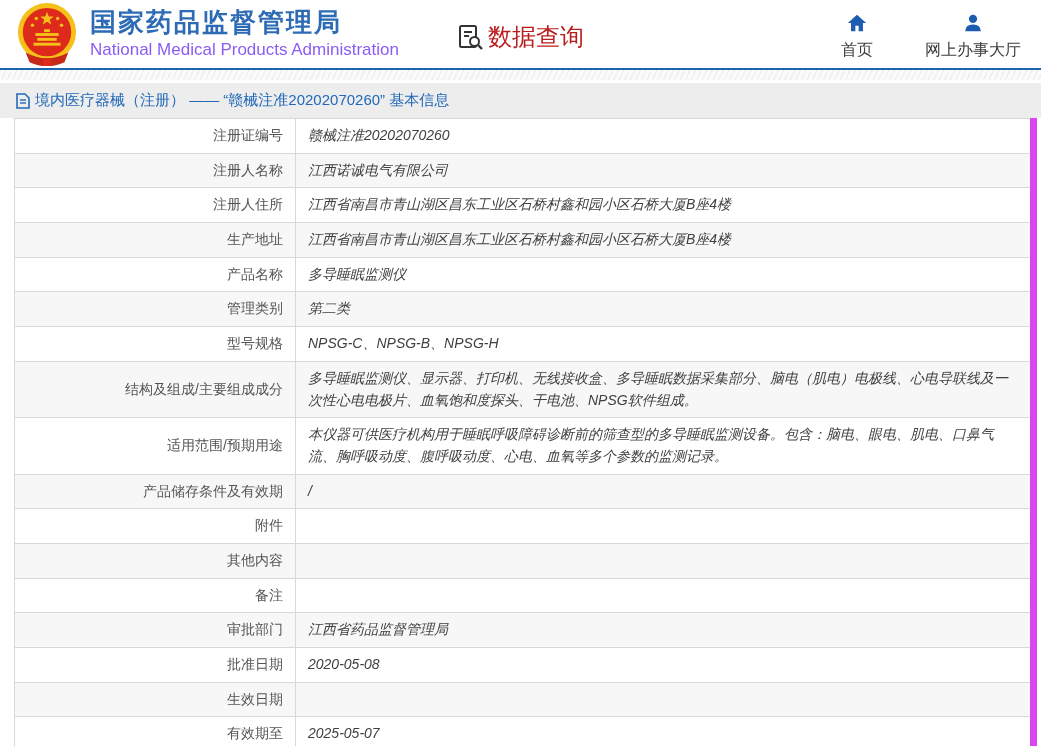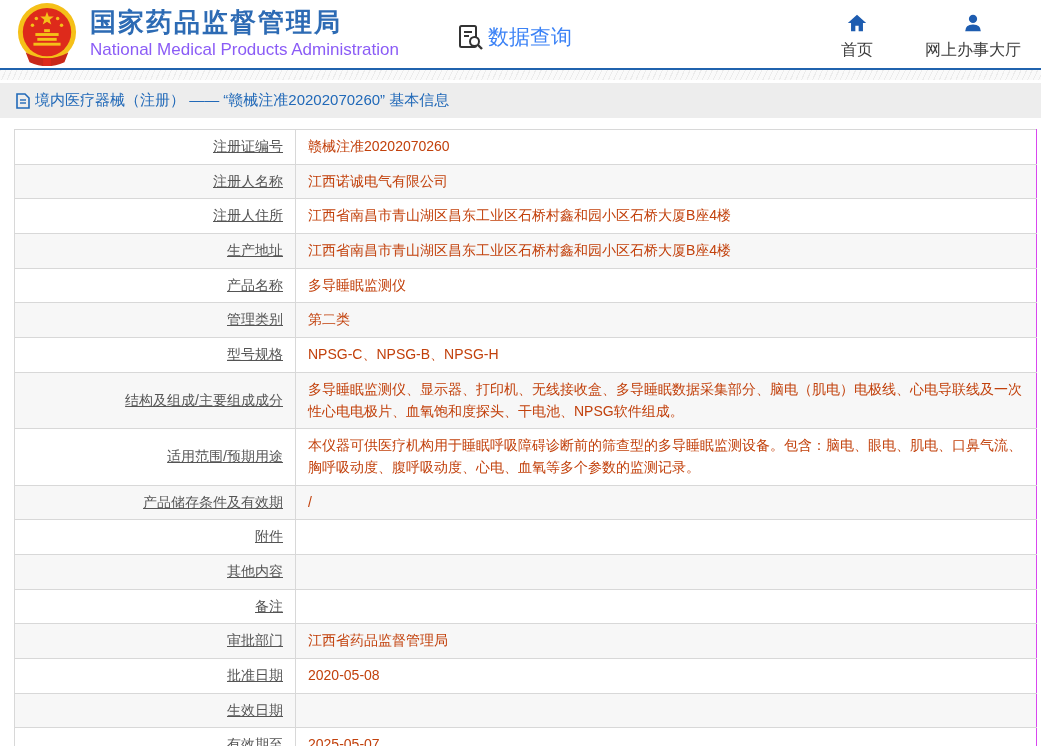--- a/index.html
+++ b/index.html
@@ -25,21 +25,21 @@
   .brand { margin-left:12px; }
   .brand-cn {
     font-size:26px; font-weight:bold; color:#2d6bb4;
     letter-spacing:2px; line-height:1.15;
   }
   .brand-en { font-size:17px; color:#8b5cf6; margin-top:2px; }
   .section {
     display:flex; align-items:center; margin-left:58px; margin-top:6px;
   }
   .section-icon { width:27px; height:27px; margin-right:4px; }
-  .section-label { font-size:21px; color:#3b82f6; }
+  .section-label { font-size:24px; color:#b91c1c; }
   .spacer { flex:1 1 auto; }
   .nav { display:flex; gap:46px; margin-top:4px; }
   .nav-item {
     display:flex; flex-direction:column; align-items:center;
     cursor:pointer; min-width:44px;
   }
   .nav-icon { width:22px; height:22px; }
   .nav-label { font-size:16px; color:#3b3b3b; margin-top:6px; white-space:nowrap; }
 
   
@@ -47,21 +47,21 @@
     height:13px;
     background:repeating-linear-gradient(115deg,#ececec 0 1px,#fafafa 1px 5px);
     border-bottom:3px solid #ffffff;
   }
 
   
   .title-bar {
     height:35px; background:#ededed;
     display:flex; align-items:center;
     padding-left:16px;
-    margin-bottom:11px;
+    margin-bottom:0;
   }
   .title-doc-icon { width:14px; height:16px; margin-right:5px; }
   .title-text { font-size:15px; color:#2169b8; }
 
   
   .table-wrap { padding:0 4px 0 14px; }
   table.info {
     width:1023px;
     border-collapse:collapse;
     table-layout:fixed;
@@ -75,26 +75,26 @@
     vertical-align:middle;
   }
   td.label-cell {
     width:281px;
     text-align:right;
     color:#555;
     padding-right:18px;
     border-left:1px solid #d8d8d8;
     border-right:1px solid #d8d8d8;
     white-space:nowrap;
-    text-decoration:underline;
   }
   td.value-cell {
     text-align:left;
-    color:#c2410c;
-    border-right:1px solid #d946ef;
+    color:#404040;
+    border-right:7px solid #d946ef;
+    font-style:italic;
   }
   tr.even { background:#f7f7f7; }
   tr.odd  { background:#ffffff; }
   tr td:empty::after { content:"\00a0"; }
 </style>
 </head>
 <body>
 
 <div class="header">
   <svg class="emblem" viewBox="0 0 64 68">

